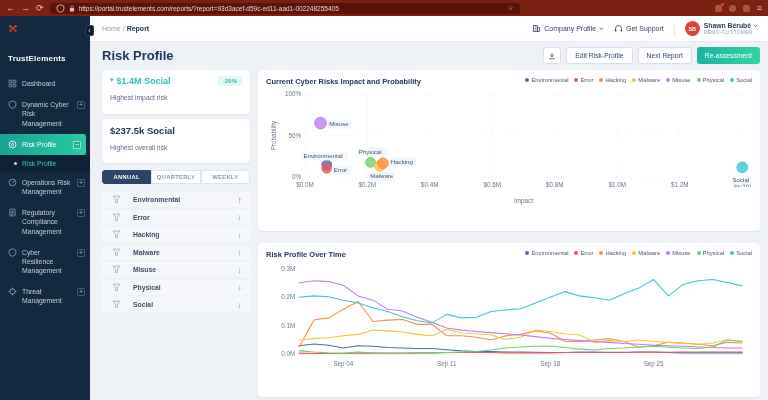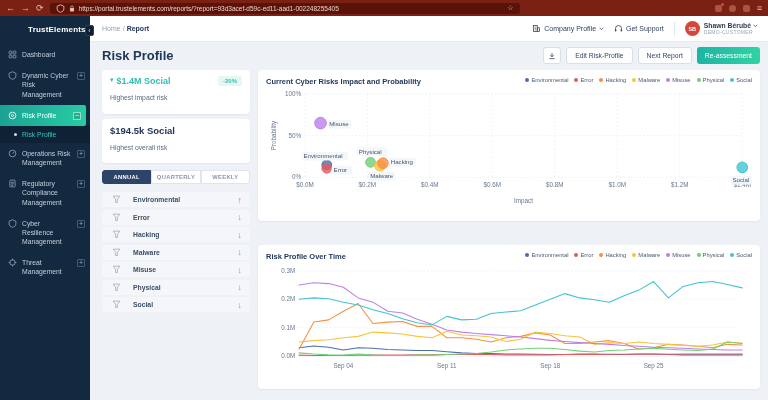--- a/index.html
+++ b/index.html
@@ -9,21 +9,21 @@
   .browser-bar { height:16px; background:#7b2113; display:flex; align-items:center; padding:0 6px; gap:6px; }
   .nav-glyph { color:#e8bcae; font-size:9px; line-height:16px; }
   .url-pill { flex:1; max-width:470px; height:11px; background:#5a1309; border-radius:3px; display:flex; align-items:center; padding:0 6px; gap:4px; }
   .url-text { color:#efd3c9; font-size:6.5px; white-space:nowrap; overflow:hidden; }
   .browser-right { margin-left:auto; display:flex; align-items:center; gap:7px; }
   .ext-dot { width:7px; height:7px; border-radius:2px; background:#a8573f; }
 
   
   .app { display:flex; height:384px; }
   .sidebar { width:90px; background:#13293f; color:#c3ced9; flex-shrink:0; position:relative; }
-  .logo-row { display:flex; align-items:center; gap:20px; padding:8px 6px 10px 8px; }
+  .logo-row { display:flex; gap:20px; padding:8px 6px 10px 8px;flex-direction:column; }
   .logo-mark { color:#e8442e; font-size:9px; }
   .logo-text { color:#fff; font-size:8px; font-weight:bold; letter-spacing:.2px; }
   .collapse-btn { position:absolute; top:9px; right:-4px; width:9px; height:11px; background:#0d1f33; border:1px solid #29415c; border-radius:2px; color:#cfd9e4; font-size:7px; line-height:9px; text-align:center; }
   .nav-item { display:flex; align-items:flex-start; gap:5px; padding:6px 5px 6px 8px; font-size:6.8px; line-height:1.35; cursor:pointer; position:relative; }
   .nav-item .ni-label { flex:1; }
   .nav-item .plus-box { width:8px; height:8px; border:1px solid #42597a; border-radius:1px; color:#9fb1c6; font-size:7px; line-height:6px; text-align:center; flex-shrink:0; margin-top:1px; }
   .nav-item.active { background:linear-gradient(90deg,#1ba294,#27cca4); color:#fff; border-radius:0 2px 2px 0; margin-right:4px; }
   .nav-item.active .plus-box { border-color:rgba(255,255,255,.55); color:#fff; background:rgba(0,0,0,.12); }
   .nav-sub { background:#0e2135; padding:5px 5px 5px 14px; display:flex; align-items:center; gap:5px; font-size:6.8px; color:#35c7bc; }
   .nav-sub .bullet { width:3px; height:3px; border-radius:50%; background:#cfd9e4; }
@@ -69,21 +69,21 @@
   .tab:first-child { border-radius:3px 0 0 3px; }
   .tab:last-child { border-radius:0 3px 3px 0; }
   .tab.active { background:#2d4368; color:#fff; border-color:#2d4368; }
 
   .risk-row { background:#f4f6f9; border-radius:2px; height:15px; display:flex; align-items:center; padding:0 8px 0 10px; margin-bottom:2.5px; cursor:pointer; }
   .risk-label { font-size:6.8px; font-weight:bold; color:#3c4f68; margin-left:12px; }
   .risk-trend { margin-left:auto; font-size:9px; font-weight:bold; }
   .risk-trend.up { color:#ee6a5f; }
   .risk-trend.down { color:#34c3ba; }
 
-  .panel { background:#fff; border-radius:4px; box-shadow:0 1px 2px rgba(30,50,80,.06); padding:7px 8px 12px 8px; margin-bottom:24px; }
+  .panel { background:#fff; border-radius:4px; box-shadow:0 1px 2px rgba(30,50,80,.06); padding:7px 8px 22px 8px; margin-bottom:12px; }
   .panel-head { display:flex; align-items:flex-start; margin-bottom:2px; }
   .panel-title { font-size:7.5px; font-weight:bold; color:#23385c; }
   .legend { margin-left:auto; display:flex; gap:6px; flex-wrap:nowrap; }
   .legend-item { display:flex; align-items:center; gap:2px; font-size:5.8px; color:#4a5a70; white-space:nowrap; }
   .legend-dot { width:4px; height:4px; border-radius:50%; }
   svg text { font-family:"Liberation Sans", sans-serif; }
 </style>
 </head>
 <body>
 
@@ -253,21 +253,21 @@
               <div class="card">
                 <div class="card-top">
                   <span class="card-caret">▾</span>
                   <span class="card-value">$1.4M Social</span>
                   <span class="card-badge">-20%</span>
                 </div>
                 <div class="card-sub">Highest impact risk</div>
               </div>
               <div class="card">
                 <div class="card-top">
-                  <span class="card-value dark">$194.5k Social</span>
+                  <span class="card-value dark">$237.5k Social</span>
                 </div>
                 <div class="card-sub">Highest overall risk</div>
               </div>
             </div>
           <div class="tabs" id="tabs">
               <div class="tab active">ANNUAL</div>
               <div class="tab">QUARTERLY</div>
               <div class="tab">WEEKLY</div>
             </div>
           <div id="risk-list">

